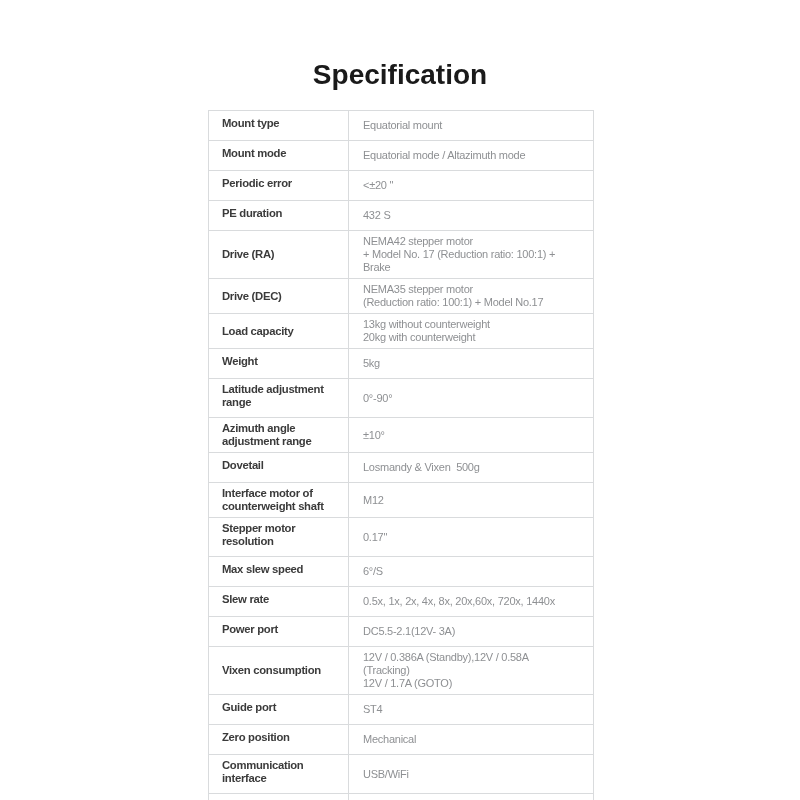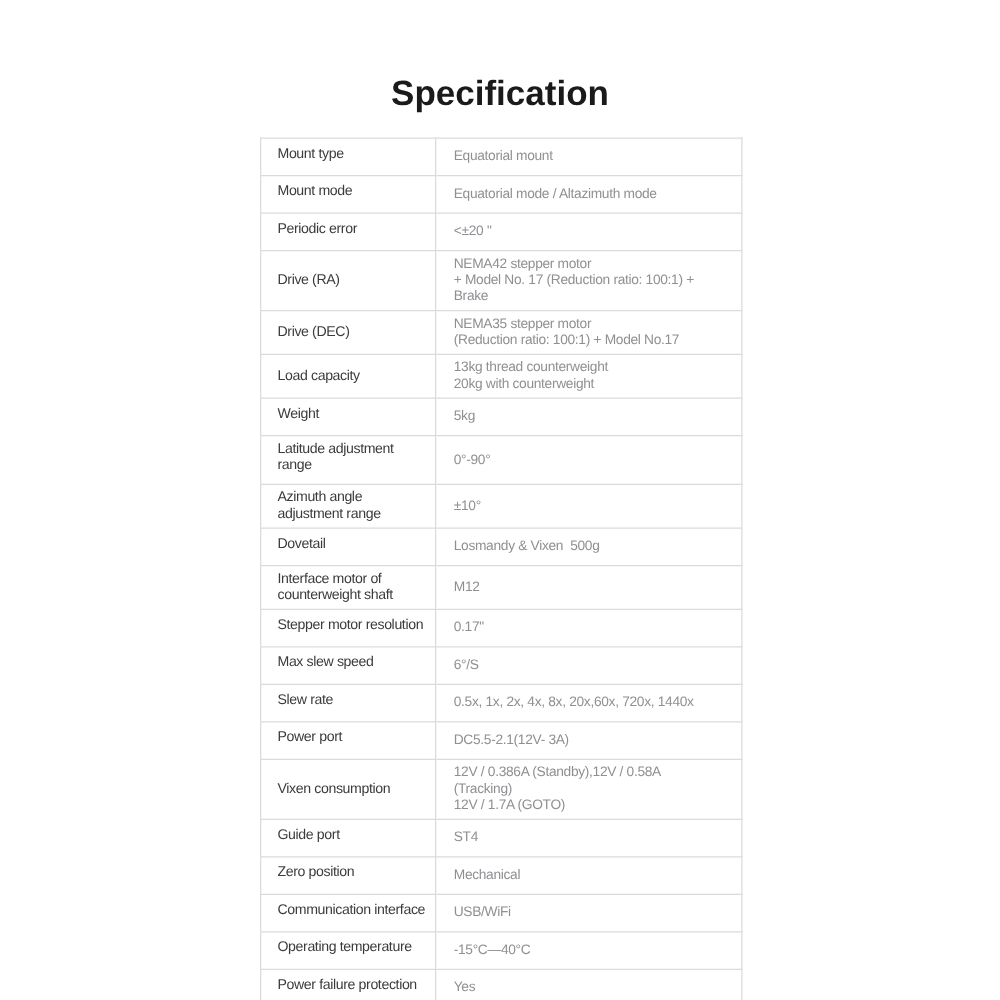--- a/index.html
+++ b/index.html
@@ -40,21 +40,21 @@
     border: 1px solid #d9dbdd;
     vertical-align: middle;
     overflow: hidden;
   }
   td.label {
     padding: 4px 4px 8px 13px;
     font-size: 11.3px;
     line-height: 13px;
     letter-spacing: -0.3px;
     color: #3b3b3b;
-    font-weight: 400;
+    font-weight: 700;
   }
   td.value {
     padding: 8px 18px 8px 14px;
     font-size: 11px;
     line-height: 13px;
     letter-spacing: -0.25px;
     color: #8e9093;
     white-space: pre-wrap;
   }
   tr.tall td {
@@ -78,33 +78,37 @@
           <td class="value">Equatorial mount</td>
         </tr>
         <tr>
           <td class="label">Mount mode</td>
           <td class="value">Equatorial mode / Altazimuth mode</td>
         </tr>
         <tr>
           <td class="label">Periodic error</td>
           <td class="value">&lt;±20 "</td>
         </tr>
+        <tr>
+          <td class="label">PE duration</td>
+          <td class="value">432 S</td>
+        </tr>
         <tr class="tall">
           <td class="label">Drive (RA)</td>
           <td class="value">NEMA42 stepper motor
 + Model No. 17 (Reduction ratio: 100:1) + Brake</td>
         </tr>
         <tr class="tall">
           <td class="label">Drive (DEC)</td>
           <td class="value">NEMA35 stepper motor
 (Reduction ratio: 100:1) + Model No.17</td>
         </tr>
         <tr class="tall">
           <td class="label">Load capacity</td>
-          <td class="value">13kg thread counterweight
+          <td class="value">13kg without counterweight
 20kg with counterweight</td>
         </tr>
         <tr>
           <td class="label">Weight</td>
           <td class="value">5kg</td>
         </tr>
         <tr>
           <td class="label">Latitude adjustment range</td>
           <td class="value">0°-90°</td>
         </tr>

